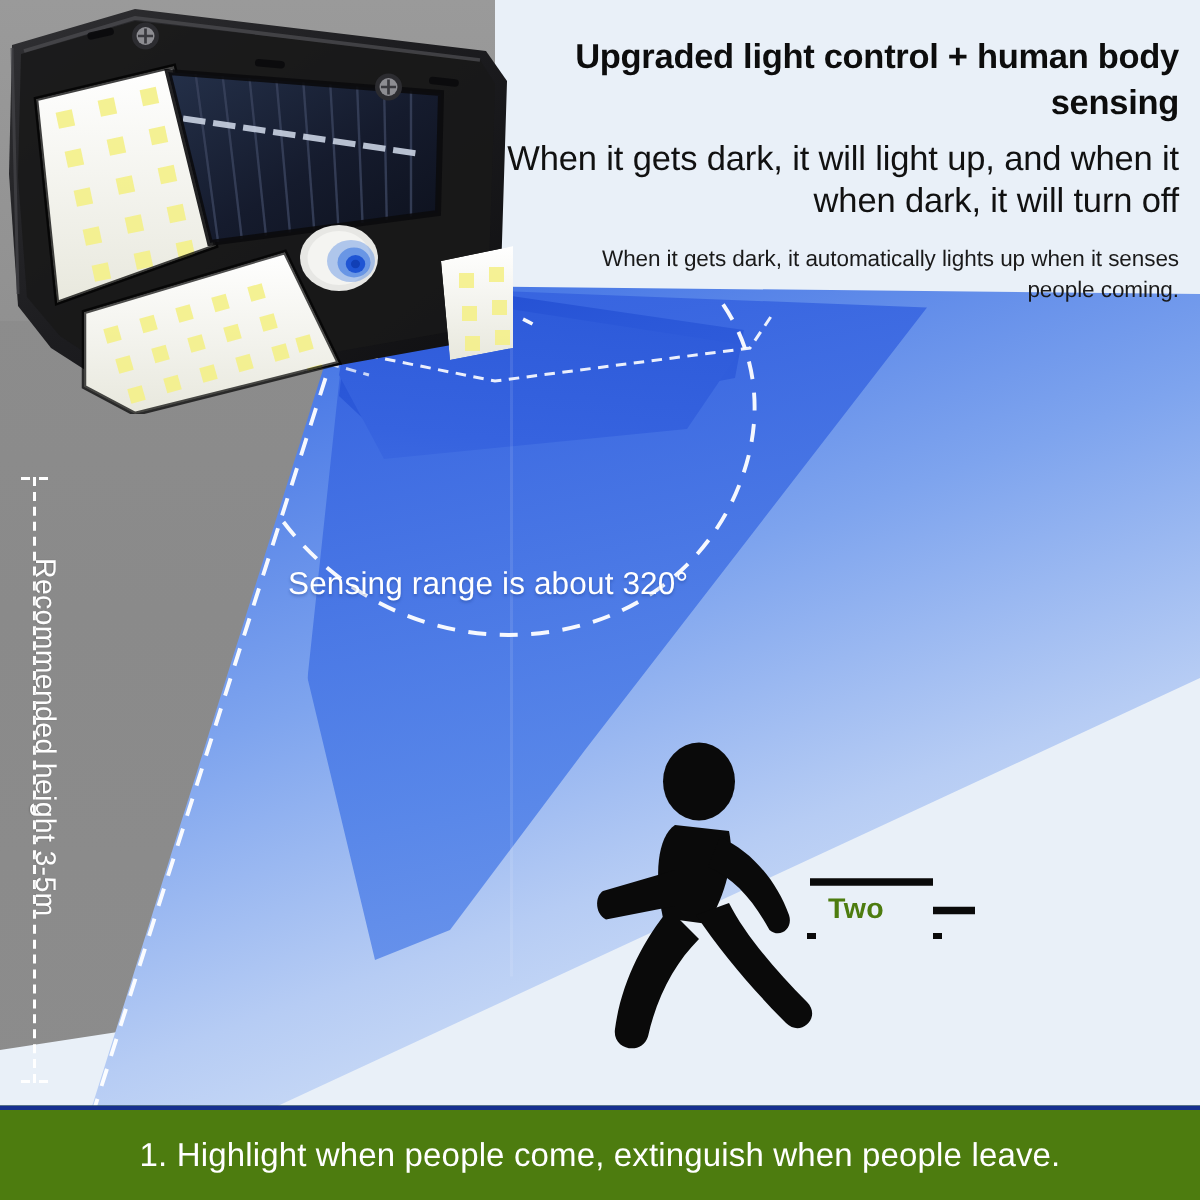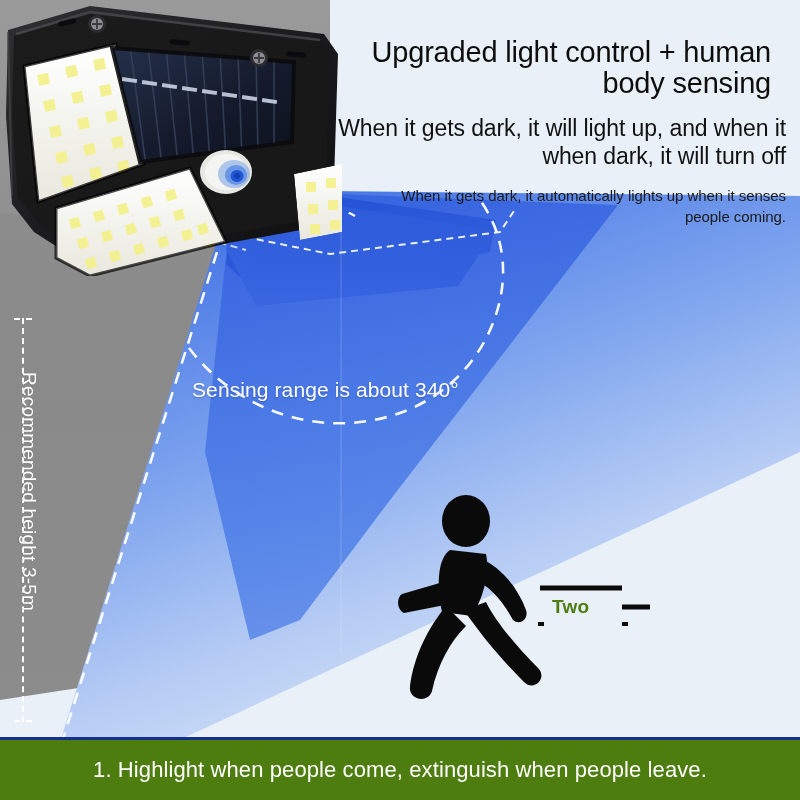--- a/index.html
+++ b/index.html
@@ -61,22 +61,22 @@
     position:absolute;left:340px;top:196px;width:2px;height:455px;
     background:rgba(255,255,255,.10);
   }
 
   
   .header{
     position:absolute;right:14px;top:22px;width:452px;
     text-align:right;color:#111;
   }
   .h-title{
-    font-size:29px;line-height:31px;font-weight:normal;
-    letter-spacing:-.2px;color:#0d0d0d;margin:15px;
+    font-size:23px;line-height:31px;font-weight:bold;
+    letter-spacing:-.2px;color:#0d0d0d;margin:0;
   }
   .h-sub{
     font-size:23px;line-height:28px;font-weight:normal;color:#111;
     margin:7px 0 0 0;letter-spacing:-.1px;
   }
   .h-note{
     font-size:15px;line-height:21px;color:#1a1a1a;
     margin:15px 0 0 0;padding-left:52px;letter-spacing:-.05px;text-align:right;
   }
 
@@ -161,21 +161,21 @@
       <path d="M232 188 L250 238 L330 254 L500 232 L516 208" stroke="#ffffff" stroke-width="2" fill="none" stroke-dasharray="7 5" opacity=".9"></path>
       <path d="M196 236 L246 250" stroke="#ffffff" stroke-width="2" fill="none" stroke-dasharray="7 5" opacity=".75"></path>
     </svg>
   </div>
 
   <div class="height-dash"></div>
   <div class="height-cap-top"></div>
   <div class="height-cap-bot"></div>
   <div class="height-label">Recommended height 3-5m</div>
 
-  <div class="range-label">Sensing range is about 340°</div>
+  <div class="range-label">Sensing range is about 320°</div>
 
   <svg class="lamp" viewBox="0 0 348 280">
     <defs>
       <linearGradient id="bodyG" x1="0" y1="0" x2="1" y2="1">
         <stop offset="0%" stop-color="#303033"></stop>
         <stop offset="45%" stop-color="#1d1d20"></stop>
         <stop offset="100%" stop-color="#0e0e10"></stop>
       </linearGradient>
       <linearGradient id="panelG" x1="0" y1="0" x2="1" y2="1">
         <stop offset="0%" stop-color="#243049"></stop>

